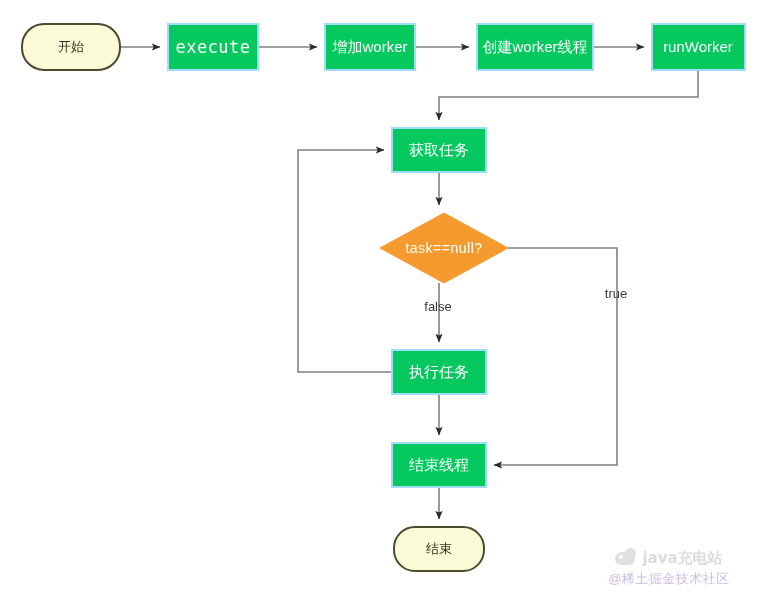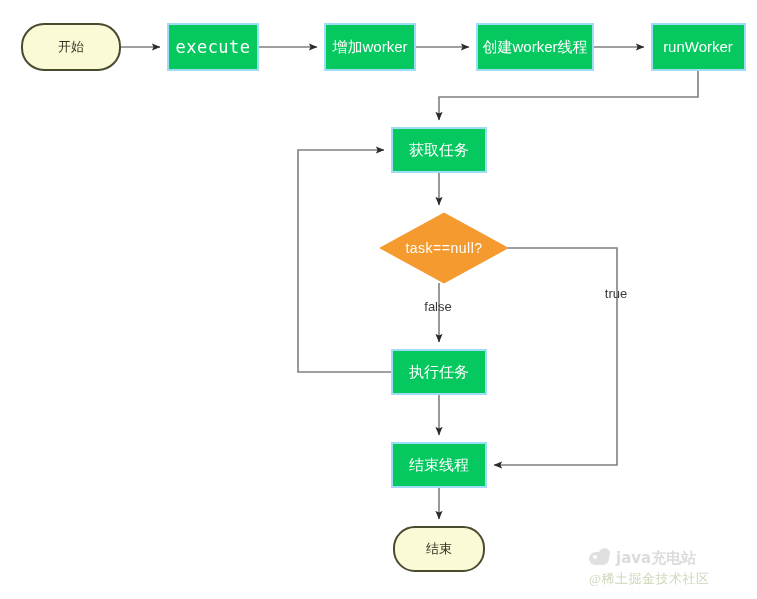--- a/index.html
+++ b/index.html
@@ -69,20 +69,21 @@
   
   #watermark {
     position: absolute;
     right: 8px;
     bottom: 6px;
     width: 160px;
     height: 50px;
     opacity: 0.30;
     display: flex;
     flex-direction: column;
+    align-items: center;
     justify-content: center;
     user-select: none;
   }
   #wm-row {
     display: flex;
     align-items: center;
     gap: 5px;
   }
   #wm-logo {
     width: 22px;
@@ -112,23 +113,23 @@
   }
   #wm-text-main {
     font-family: "DejaVu Sans", sans-serif;
     font-size: 15px;
     font-weight: bold;
     color: #8a8a8a;
     letter-spacing: 0px;
     white-space: nowrap;
   }
   #wm-text-sub {
-    font-family: Liberation Serif, serif;
+    font-family: Liberation Sans, sans-serif;
     font-size: 13px;
-    color: #4d7c0f;
+    color: #4c1d95;
     white-space: nowrap;
     margin-top: 2px;
     letter-spacing: 0.5px;
   }
 </style>
 </head>
 <body>
 
 <div id="canvas">
 

